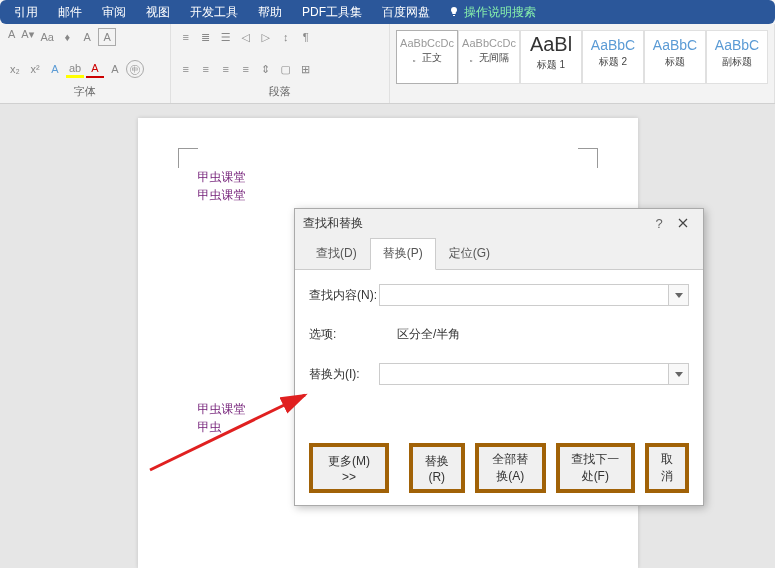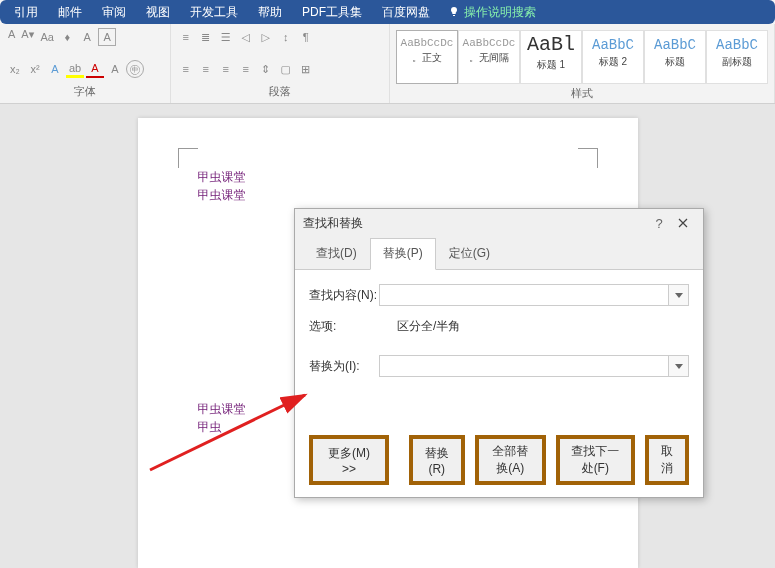--- a/index.html
+++ b/index.html
@@ -16,21 +16,21 @@
     .ribbon-group { border-right: 1px solid #e0e0e0; padding: 4px 6px; display: flex; flex-direction: column; }
     .ribbon-controls { flex: 1; display: flex; flex-wrap: wrap; gap: 2px; align-items: flex-start; }
     .ribbon-group-label { text-align: center; font-size: 11px; color: #666; padding-top: 2px; }
     .rib-btn { width: 18px; height: 18px; display: inline-flex; align-items: center; justify-content: center; font-size: 11px; color: #888; cursor: pointer; }
     .rib-font { font-size: 11px; color: #888; padding: 0 2px; }
     
     
     .styles-gallery { display: flex; flex: 1; }
     .style-box { width: 62px; height: 54px; border: 1px solid #e0e0e0; margin: 2px 0 0 0; text-align: center; cursor: pointer; background: #fff; }
     .style-box.first { border: 1px solid #b0b0b0; }
-    .style-preview { font-size: 11px; color: #999; padding-top: 6px; font-family: Liberation Mono, monospace; }
+    .style-preview { font-size: 11px; color: #999; padding-top: 6px; }
     .style-preview.big { font-size: 20px; color: #333; font-weight: 400; padding-top: 2px; }
     .style-preview.med { font-size: 14px; color: #5b9bd5; padding-top: 6px; }
     .style-name { font-size: 10px; color: #444; padding-top: 2px; }
     
     
     .doc-area { position: absolute; top: 104px; left: 0; right: 0; bottom: 0; background: #e6e6e6; display: flex; justify-content: center; padding-top: 14px; }
     .page { width: 500px; background: #fff; box-shadow: 0 0 4px rgba(0,0,0,0.15); padding: 50px 60px; font-size: 12px; color: #666; }
     .corner-tl, .corner-tr { position: absolute; width: 20px; height: 20px; }
     .corner-tl { border-left: 1px solid #999; border-top: 1px solid #999; }
     .corner-tr { border-right: 1px solid #999; border-top: 1px solid #999; }
@@ -38,21 +38,21 @@
     
     
     .dialog { position: absolute; left: 294px; top: 208px; width: 410px; background: #f0f0f0; border: 1px solid #aaa; box-shadow: 2px 2px 8px rgba(0,0,0,0.25); }
     .dialog-title { display: flex; align-items: center; padding: 6px 8px; font-size: 12px; color: #333; }
     .dialog-title-text { flex: 1; }
     .dialog-help, .dialog-close { width: 24px; text-align: center; cursor: pointer; color: #666; font-size: 13px; }
     .dialog-tabs { display: flex; padding: 0 8px; border-bottom: 1px solid #ccc; background: #f0f0f0; }
     .tab { padding: 6px 12px; font-size: 12px; color: #555; cursor: pointer; border: 1px solid transparent; }
     .tab.active { background: #fff; border: 1px solid #ccc; border-bottom: 1px solid #fff; margin-bottom: -1px; }
     .dialog-body { background: #fff; padding: 14px 14px 10px; }
-    .field-row { display: flex; align-items: center; margin-bottom: 12px; }
+    .field-row { display: flex; align-items: center; margin-bottom: 20px; }
     .field-label { width: 70px; font-size: 12px; color: #333; }
     .field-input { flex: 1; height: 22px; border: 1px solid #ccc; padding: 0 4px; font-size: 12px; }
     .combo-btn { width: 20px; height: 22px; border: 1px solid #ccc; border-left: none; background: #f8f8f8; display: flex; align-items: center; justify-content: center; cursor: pointer; font-size: 9px; color: #666; }
     .options-row { display: flex; font-size: 12px; color: #333; margin-bottom: 20px; gap: 18px; }
     .options-label { width: 70px; }
     .dialog-buttons { display: flex; padding: 8px 14px 12px; gap: 10px; background: #fff; }
     .dlg-btn { padding: 4px 10px; font-size: 12px; border: 4px solid #a16207; background: #f0f0f0; cursor: pointer; color: #333; margin-top: 16px; }
     .dlg-btn.more { min-width: 80px; }
     .spacer { flex: 1; }
     
@@ -139,21 +139,20 @@
         </div>
       <div class="style-box">
           <div class="style-preview med">AaBbC</div>
           <div class="style-name">标题</div>
         </div>
       <div class="style-box">
           <div class="style-preview med">AaBbC</div>
           <div class="style-name">副标题</div>
         </div>
     </div>
-    <div class="ribbon-group-label">样式</div>
   </div>
 </div>
 
 <div class="doc-area">
   <div class="page" style="position:relative">
     <div class="corner-tl" style="top:30px;left:40px"></div>
     <div class="corner-tr" style="top:30px;right:40px"></div>
     <div class="doc-line">甲虫课堂</div>
     <div class="doc-line">甲虫课堂</div>
     <div style="height:196px"></div>

